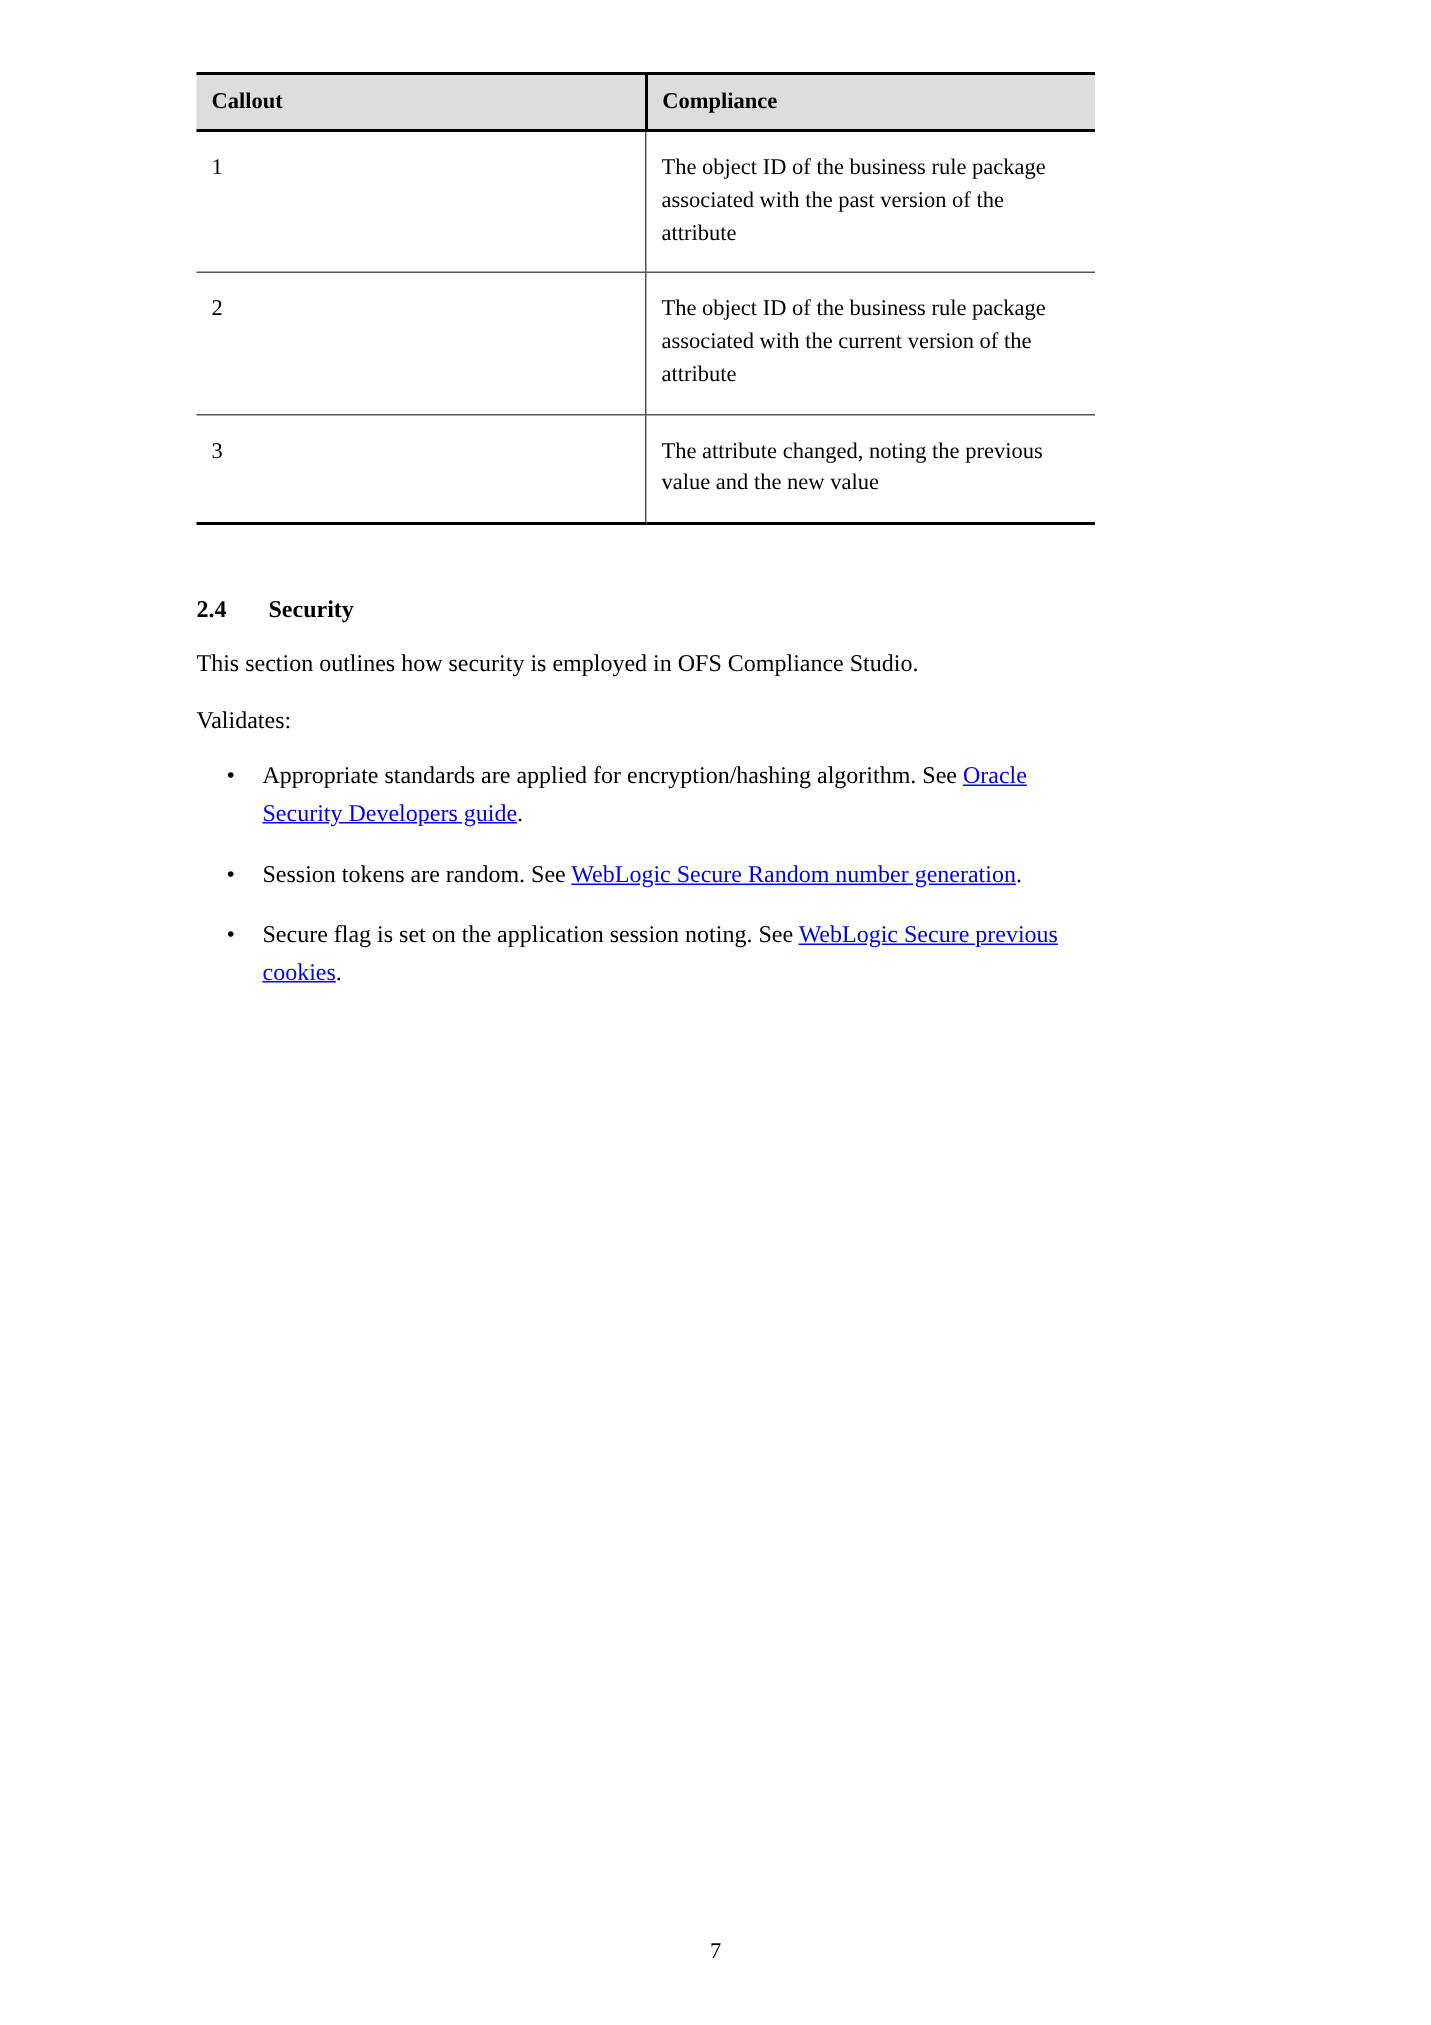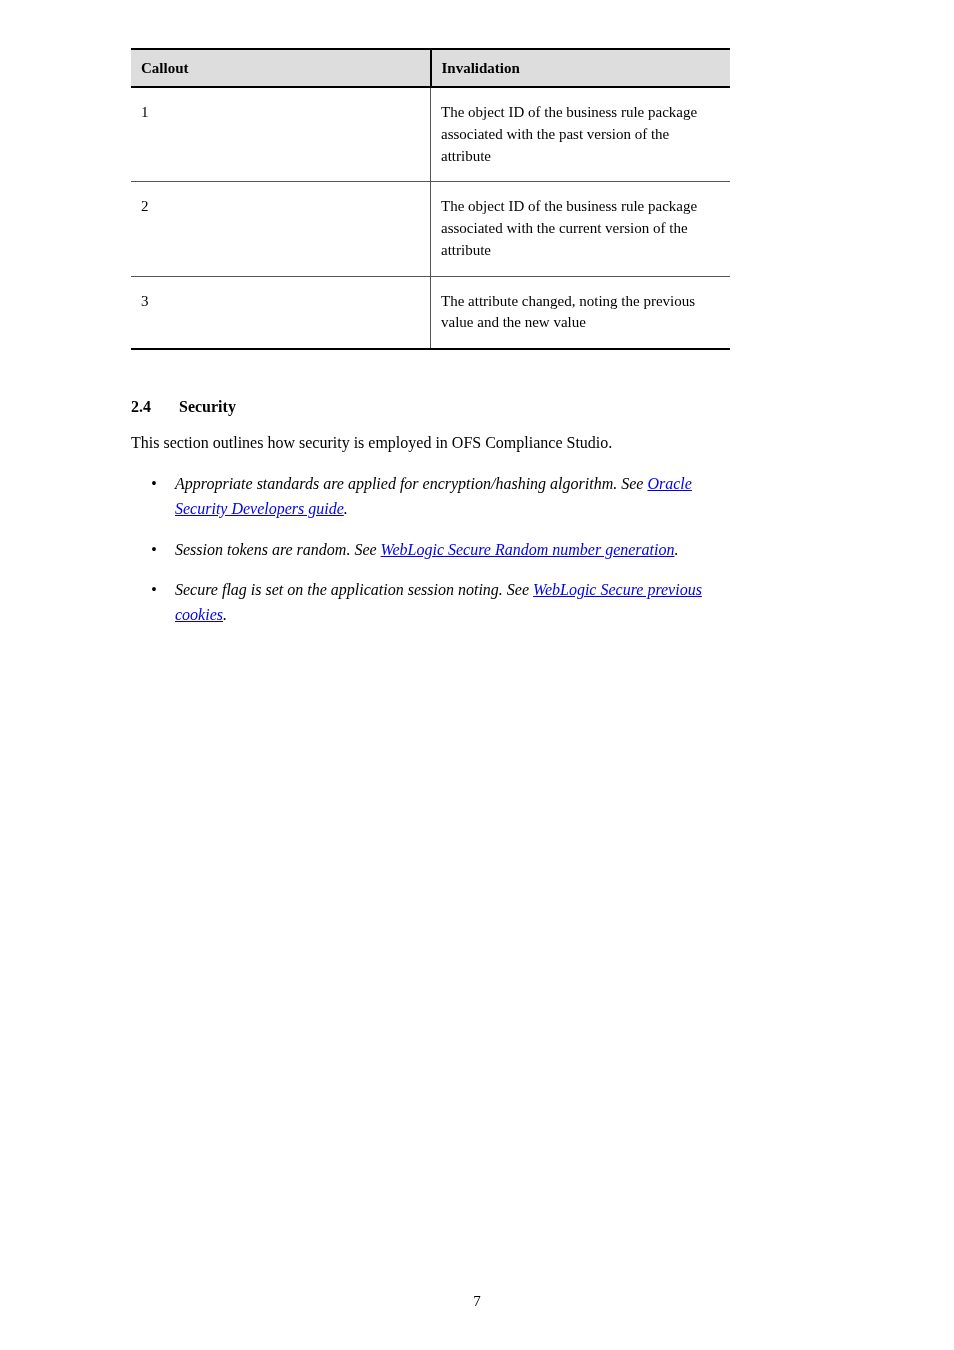--- a/index.html
+++ b/index.html
@@ -12,39 +12,39 @@
   table.grid th:first-child { border-right: 2px solid #000; width: 50%; }
   table.grid td { border-bottom: 1px solid #555; padding: 14px 10px; vertical-align: top; font-size: 15px; line-height: 1.45; }
   table.grid td:first-child { border-right: 1px solid #555; }
   table.grid tr:last-child td { border-bottom: 2px solid #000; }
 
   h2.section { font-size: 16px; font-weight: bold; margin: 48px 0 18px 0; }
   .intro { font-size: 16px; margin-bottom: 20px; }
   .validates { font-size: 16px; margin-bottom: 12px; }
 
   ul.bullets { list-style: none; margin-left: 6px; }
-  ul.bullets li { position: relative; padding-left: 38px; margin: 16px 0 16px 0; font-size: 16px; line-height: 1.55; font-style: italic; }
+  ul.bullets li { position: relative; padding-left: 38px; margin: 16px 0 16px 0; font-size: 16px; line-height: 1.55; }
   ul.bullets li::before { content: "•"; position: absolute; left: 14px; top: 0; font-size: 16px; }
 
   a.link { color: #0000ee; text-decoration: underline; cursor: pointer; }
   .nolink { color: #000; }
 
   .pagenum { position: absolute; bottom: 40px; width: 954px; text-align: center; font-size: 15px; }
 </style>
 </head>
 <body>
 
 <div class="page">
   <div class="content">
 
     <table class="grid">
       <thead>
         <tr>
           <th>Callout</th>
-          <th>Invalidation</th>
+          <th>Compliance</th>
         </tr>
       </thead>
       <tbody>
         <tr>
           <td>1</td>
           <td>The object ID of the business rule package associated with the past version of the attribute</td>
         </tr>
         <tr>
           <td>2</td>
           <td>The object ID of the business rule package associated with the current version of the attribute</td>
@@ -57,20 +57,21 @@
     </table>
 
     <h2 class="section">
       <span>2.4</span>
       <span>&nbsp;&nbsp;&nbsp;&nbsp;&nbsp;</span>
       <span>Security</span>
     </h2>
 
     <p class="intro">This section outlines how security is employed in OFS Compliance Studio.</p>
 
+    <p class="validates">Validates:</p>
 
     <ul class="bullets">
       <li>
         <span class="nolink">Appropriate standards are applied for encryption/hashing algorithm. See </span><a class="link">Oracle Security Developers guide</a><span class="nolink">.</span>
       </li>
       <li>
         <span class="nolink">Session tokens are random. See </span><a class="link">WebLogic Secure Random number generation</a><span class="nolink">.</span>
       </li>
       <li>
         <span class="nolink">Secure flag is set on the application session noting. See </span><a class="link">WebLogic Secure previous cookies</a><span class="nolink">.</span>

